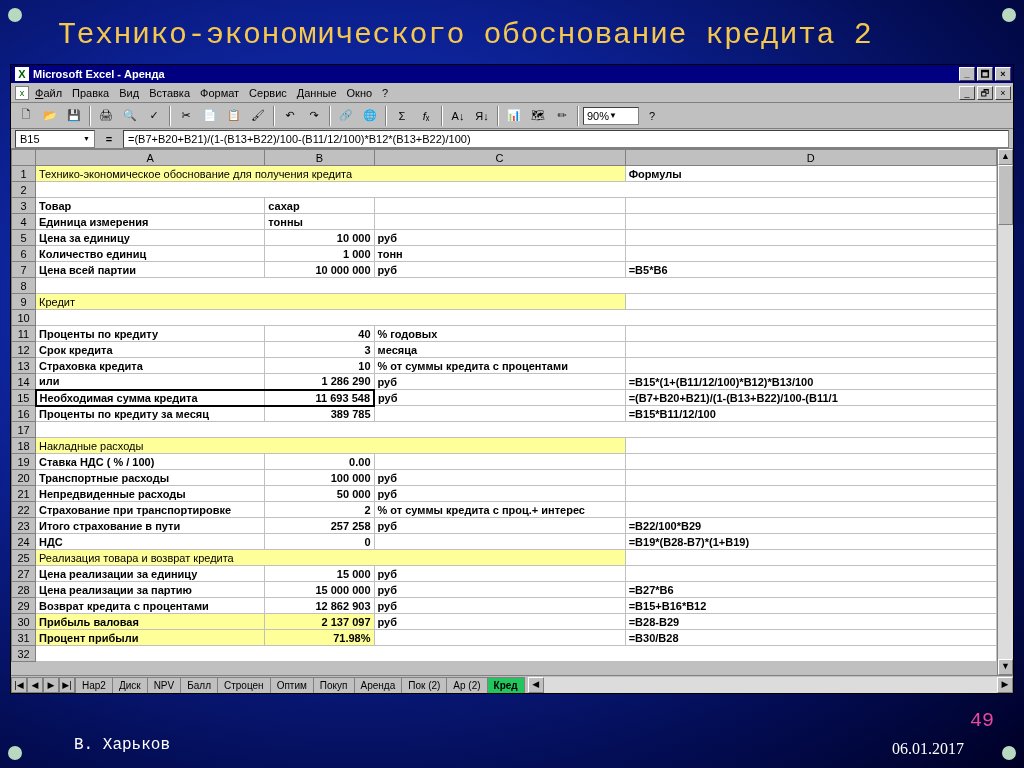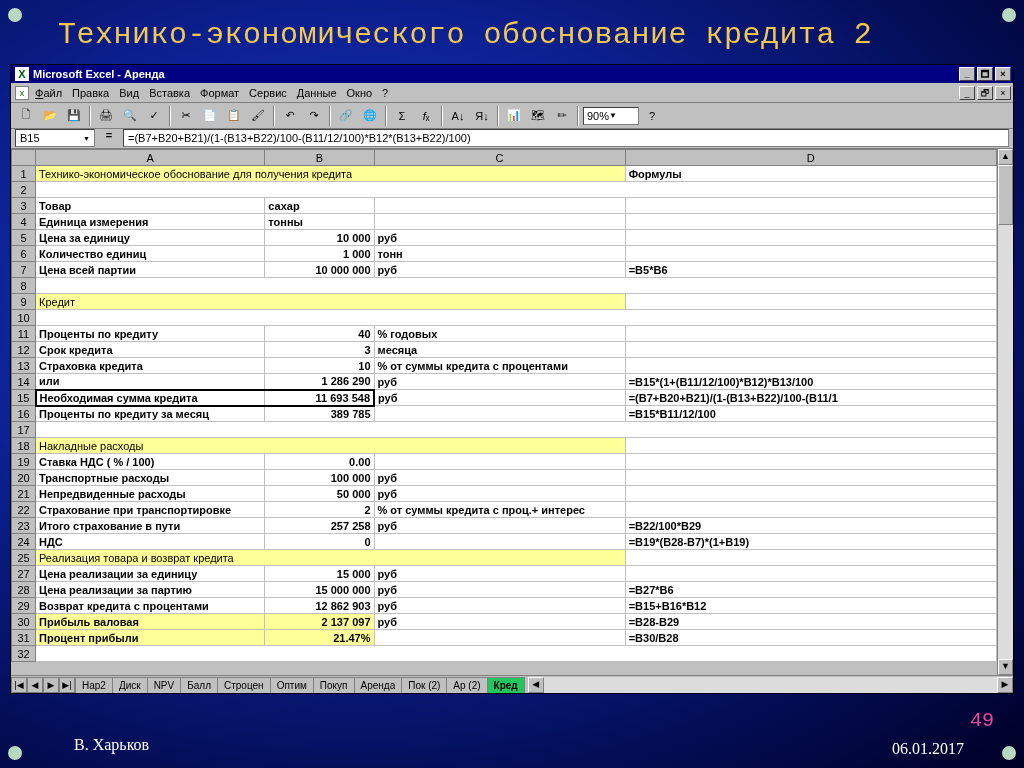--- a/index.html
+++ b/index.html
@@ -65,21 +65,21 @@
     font-size: 11px; color: #000;
   }
   .tsep { width: 2px; height: 20px; border-left:1px solid #808080; border-right:1px solid #fff; margin: 0 2px; }
   .zoom-box { width: 56px; height: 18px; background:#fff; border:1px solid #808080;
     border-top-color:#404040; border-left-color:#404040; font-size:11px; padding:1px 3px;
     display:flex; align-items:center; justify-content:flex-start;}
   .zoom-box .drop { font-size:8px; }
   .formula-bar {
     height: 20px; background:#c0c0c0;
     border-bottom:1px solid #808080;
-    display:flex; padding: 0 4px; gap:4px;
+    display:flex; align-items:center; padding: 0 4px; gap:4px;
   }
   .name-box { width: 80px; height: 18px; background:#fff;
     border:1px solid #808080; border-top-color:#404040; border-left-color:#404040;
     padding:1px 4px; font-size:11px; display:flex; align-items:center;
     justify-content:space-between;}
   .name-box .drop{font-size:7px;}
   .fb-eq { width:20px; text-align:center; font-weight:bold; }
   .fb-text { flex:1; height:18px; background:#fff;
     border:1px solid #808080; border-top-color:#404040; border-left-color:#404040;
     padding:1px 4px; font-size:11px; display:flex; align-items:center; }
@@ -135,21 +135,21 @@
     position:relative;
   }
   .tab.active { background:#22c55e; font-weight:bold; }
   .hscroll-area { flex:1; margin-left:4px; display:flex; }
   .hscroll-area .arr { width:16px; height:16px; border:1px solid #fff;
     border-right-color:#808080; border-bottom-color:#808080;
     background:#c0c0c0; text-align:center; font-size:9px; line-height:13px;}
   .hscroll-area .track { flex:1; background:#dcdcdc; }
   .slide-footer-left {
     position:absolute; bottom: 14px; left: 74px;
-    color:#fff; font-family: Liberation Serif, serif; font-size:16px;
+    color:#fff; font-family: Liberation Mono, monospace; font-size:16px;
   }
   .slide-footer-right {
     position:absolute; bottom: 10px; right: 60px;
     color:#fff; font-family: "Times New Roman", serif; font-size:16px;
     text-align:center;
   }
   .slide-page {
     position:absolute; bottom: 36px; right: 30px;
     color:#ec4899; font-family: Liberation Mono, monospace; font-size:20px;
   }
@@ -432,21 +432,21 @@
         <tr class="bold-row" style="background:#ffff99">
           <th class="rowhdr">30</th>
           <td class="colA">Прибыль валовая</td>
           <td class="colB">2 137 097</td>
           <td class="colC" style="background:#fff">руб</td>
           <td class="colD" style="background:#fff">=B28-B29</td>
         </tr>
         <tr class="bold-row" style="background:#ffff99">
           <th class="rowhdr">31</th>
           <td class="colA">Процент прибыли</td>
-          <td class="colB">21.47%</td>
+          <td class="colB">71.98%</td>
           <td class="colC" style="background:#fff"></td>
           <td class="colD" style="background:#fff">=B30/B28</td>
         </tr>
         <tr class="thin">
               <th class="rowhdr">32</th>
               <td colspan="4"></td>
             </tr>
       </tbody>
         </table>
     </div>

